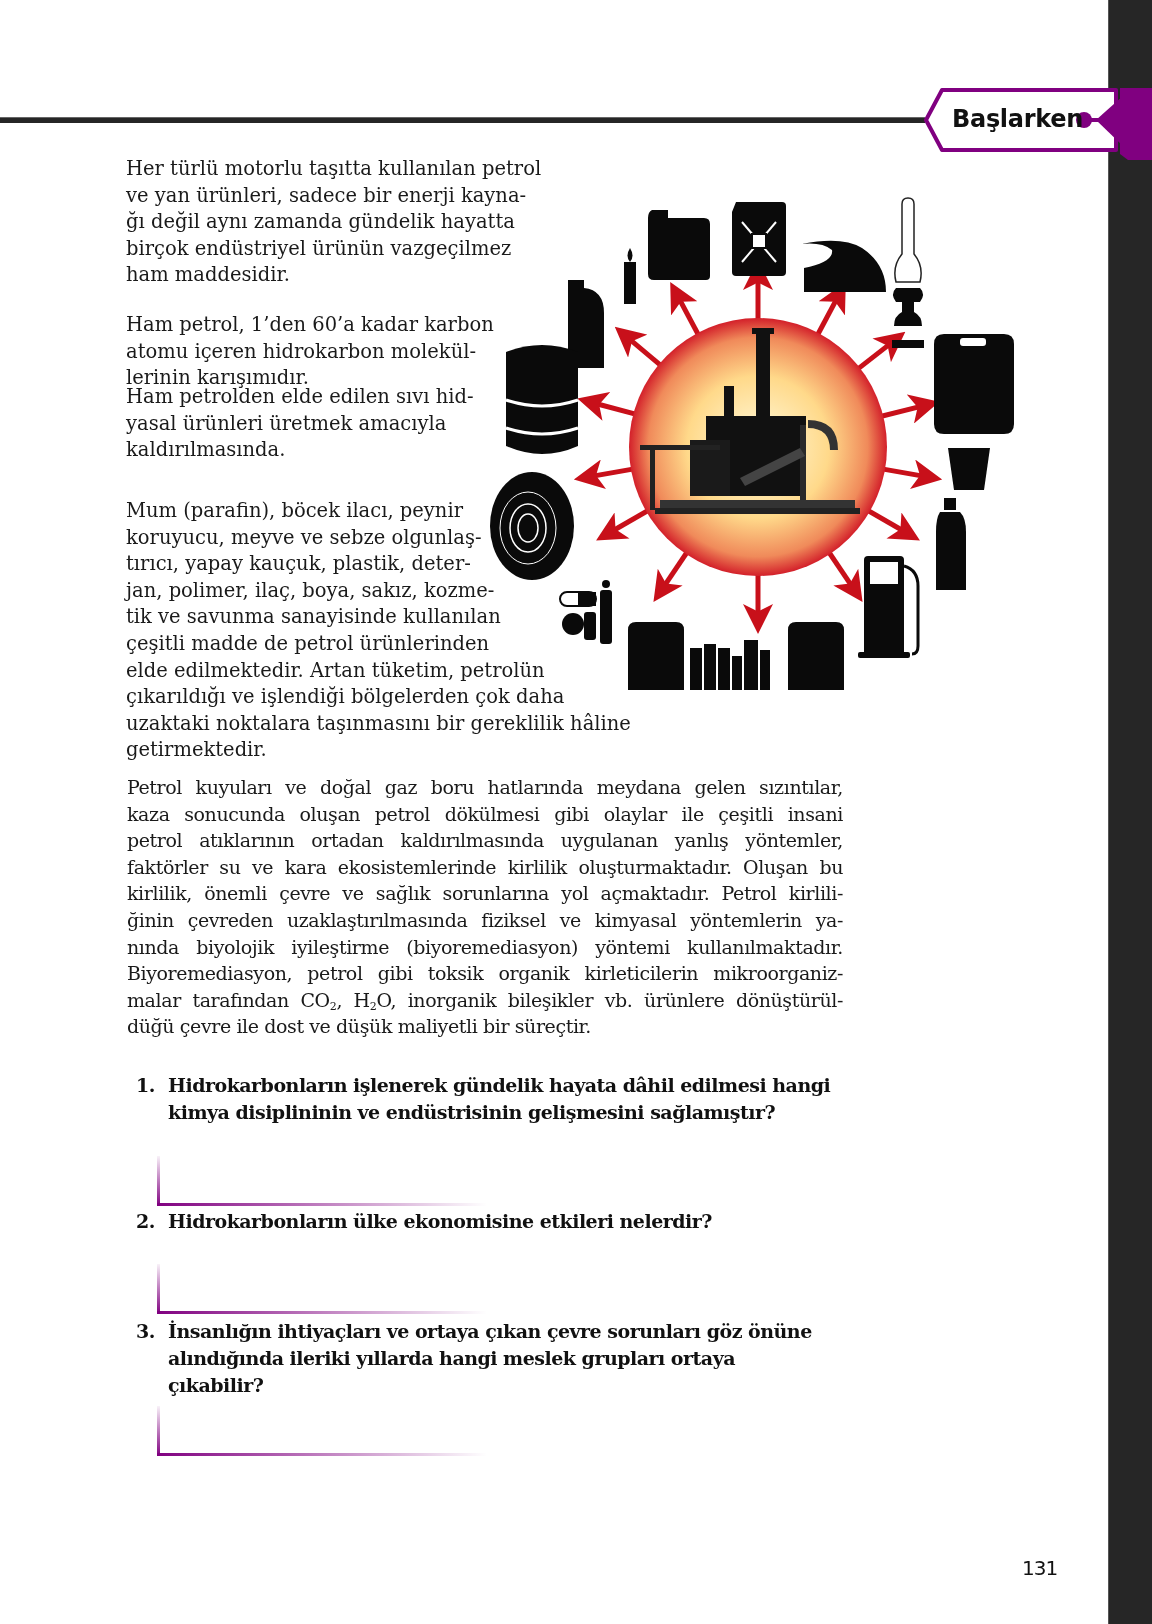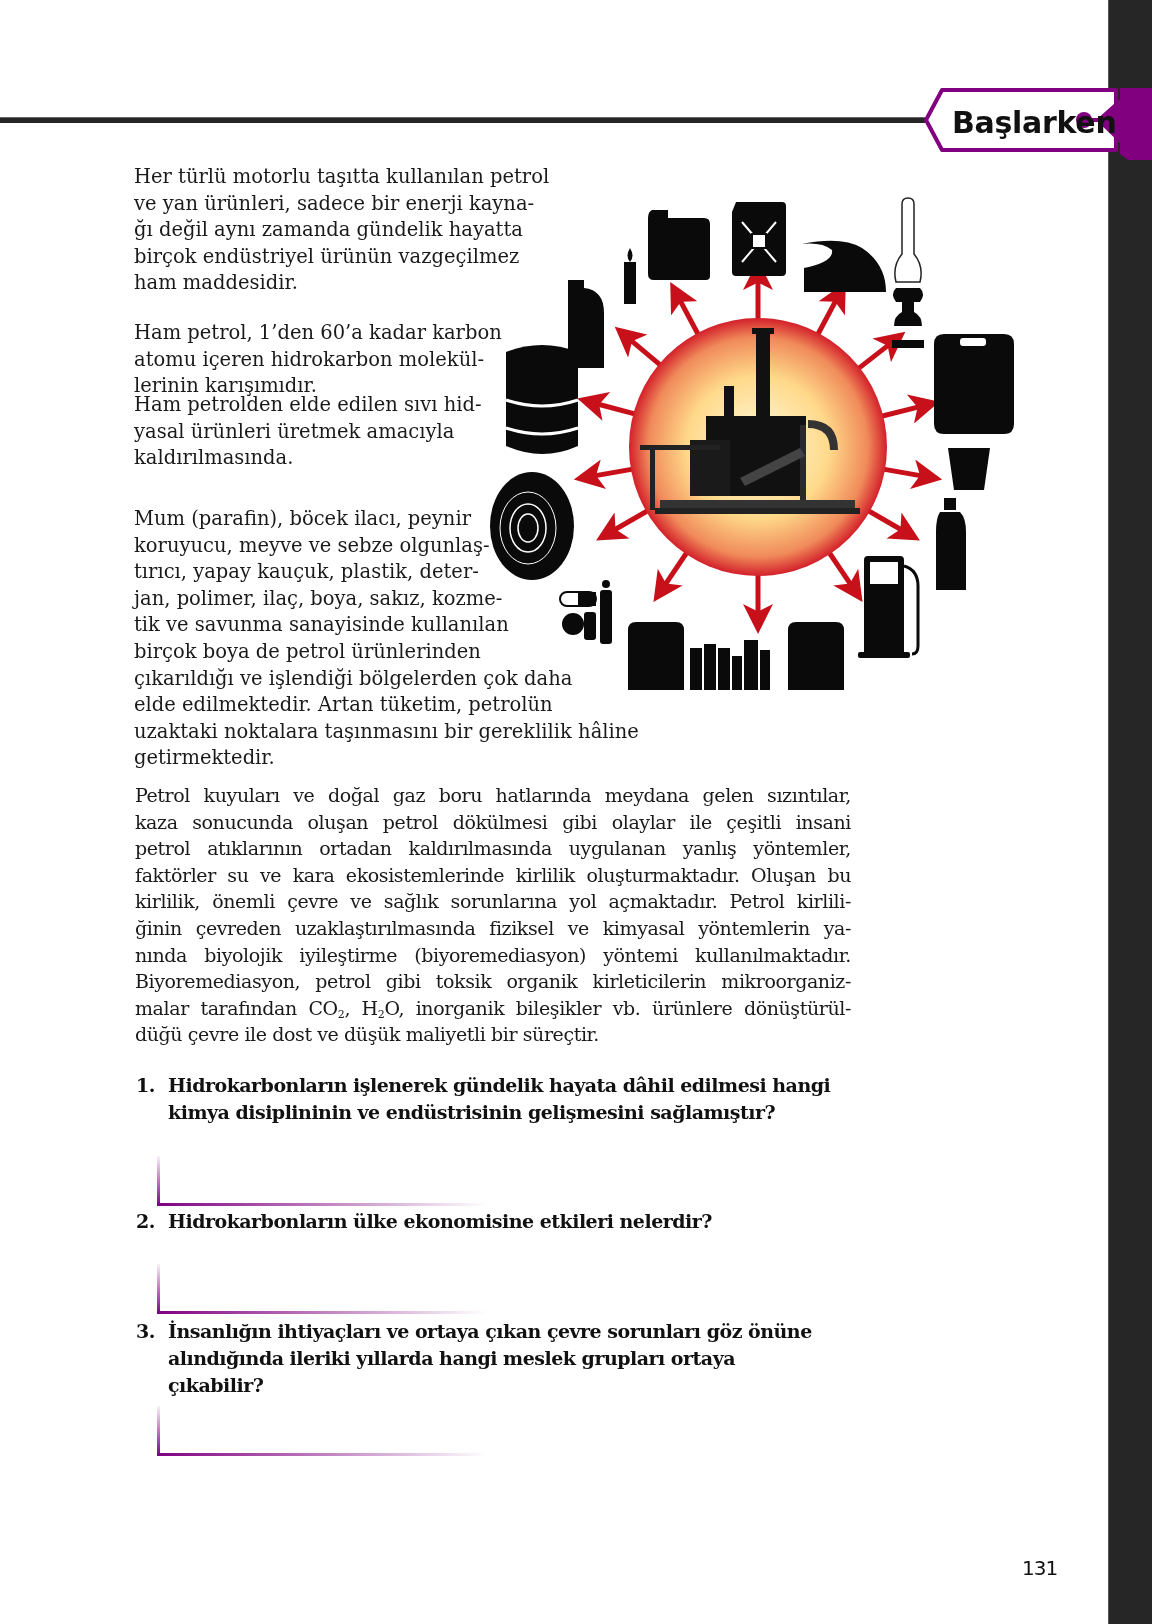--- a/index.html
+++ b/index.html
@@ -16,26 +16,26 @@
   .top-rule {
     position: absolute; left: 0; top: 117px; width: 925px; height: 5px;
     background: #262626; border-top: 1px solid #666;
   }
   .tag {
     position: absolute; left: 920px; top: 88px; width: 232px; height: 66px;
   }
   .tag svg { position: absolute; left: 0; top: 0; }
   .tag-label {
     position: absolute; left: 32px; top: 17px;
-    font-family: "DejaVu Sans", sans-serif; font-size: 30px; font-weight: bold;
+    font-family: "DejaVu Sans", sans-serif; font-size: 24px; font-weight: bold;
     color: #111;
     letter-spacing: -0.3px;
   }
   .para {
-    position: absolute; margin: 16px;
+    position: absolute; margin: 8px;
     font-size: 19.5px; line-height: 26.6px; text-align: justify;
     color: #1a1a1a;
   }
   .para .ln { display: block; white-space: nowrap; }
   .p1 { left: 118px; top: 148px; }
   .p2 { left: 118px; top: 304px; }
   .p3 { left: 118px; top: 376px; }
   .p4 { left: 118px; top: 490px; }
   .p5 {
     left: 119px; top: 766px; width: 716px; font-size: 19px; letter-spacing: -0.4px;
@@ -111,23 +111,23 @@
   <span class="ln">yasal ürünleri üretmek amacıyla</span>
   <span class="ln">kaldırılmasında.</span>
 </p>
 
 <p class="para p4">
   <span class="ln">Mum (parafin), böcek ilacı, peynir</span>
   <span class="ln">koruyucu, meyve ve sebze olgunlaş-</span>
   <span class="ln">tırıcı, yapay kauçuk, plastik, deter-</span>
   <span class="ln">jan, polimer, ilaç, boya, sakız, kozme-</span>
   <span class="ln">tik ve savunma sanayisinde kullanılan</span>
-  <span class="ln">birçok boya de petrol ürünlerinden</span>
+  <span class="ln">çeşitli madde de petrol ürünlerinden</span>
+  <span class="ln">elde edilmektedir. Artan tüketim, petrolün</span>
   <span class="ln">çıkarıldığı ve işlendiği bölgelerden çok daha</span>
-  <span class="ln">elde edilmektedir. Artan tüketim, petrolün</span>
   <span class="ln">uzaktaki noktalara taşınmasını bir gereklilik hâline</span>
   <span class="ln">getirmektedir.</span>
 </p>
 
 <p class="para p5">
   <span class="ln">Petrol kuyuları ve doğal gaz boru hatlarında meydana gelen sızıntılar,</span>
   <span class="ln">kaza sonucunda oluşan petrol dökülmesi gibi olaylar ile çeşitli insani</span>
   <span class="ln">petrol atıklarının ortadan kaldırılmasında uygulanan yanlış yöntemler,</span>
   <span class="ln">faktörler su ve kara ekosistemlerinde kirlilik oluşturmaktadır. Oluşan bu</span>
   <span class="ln">kirlilik, önemli çevre ve sağlık sorunlarına yol açmaktadır.  Petrol kirlili-</span>

